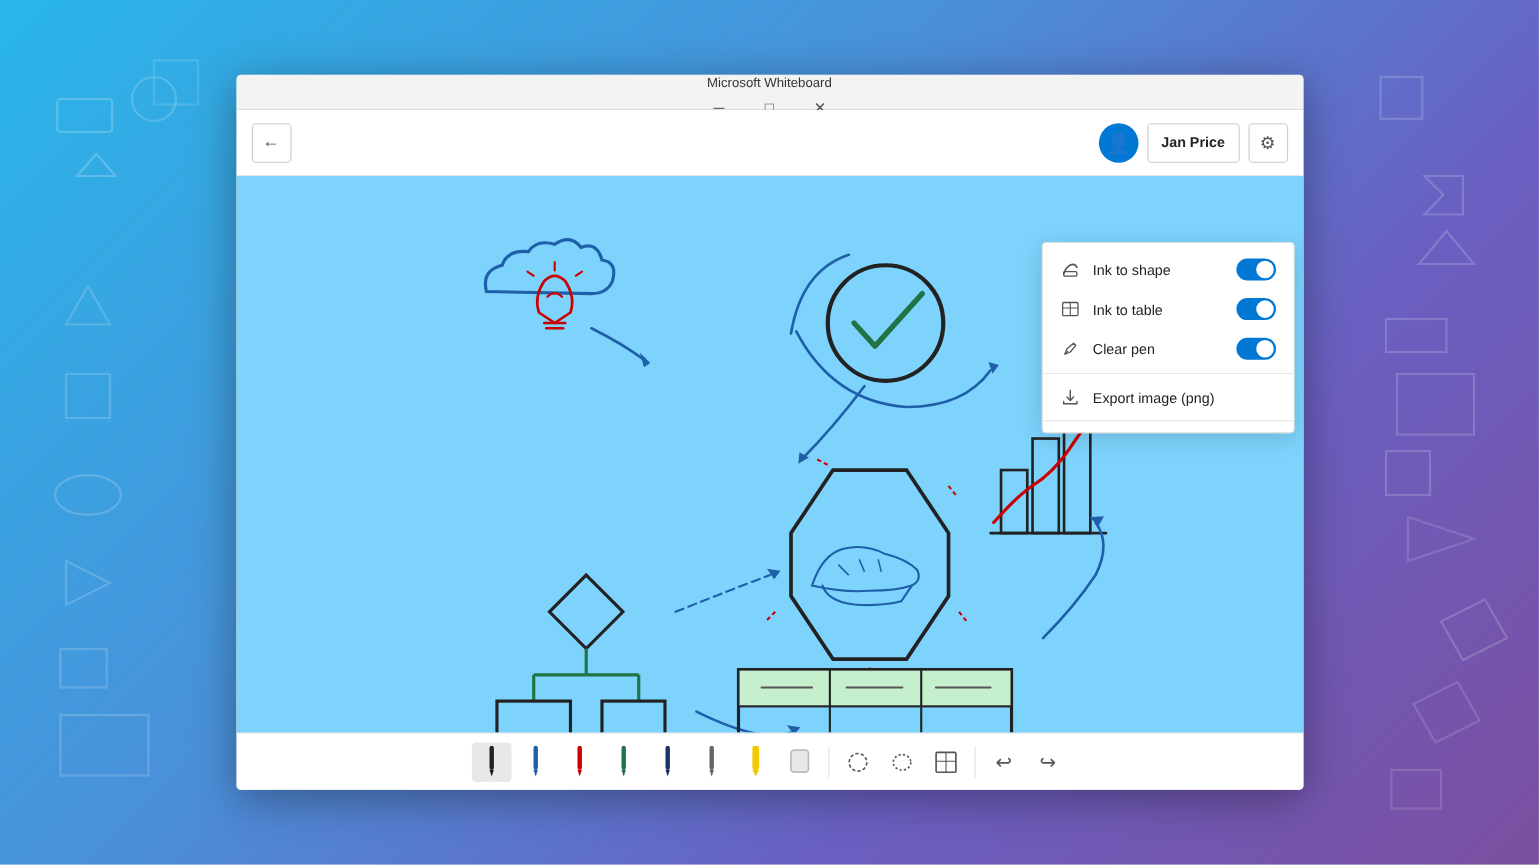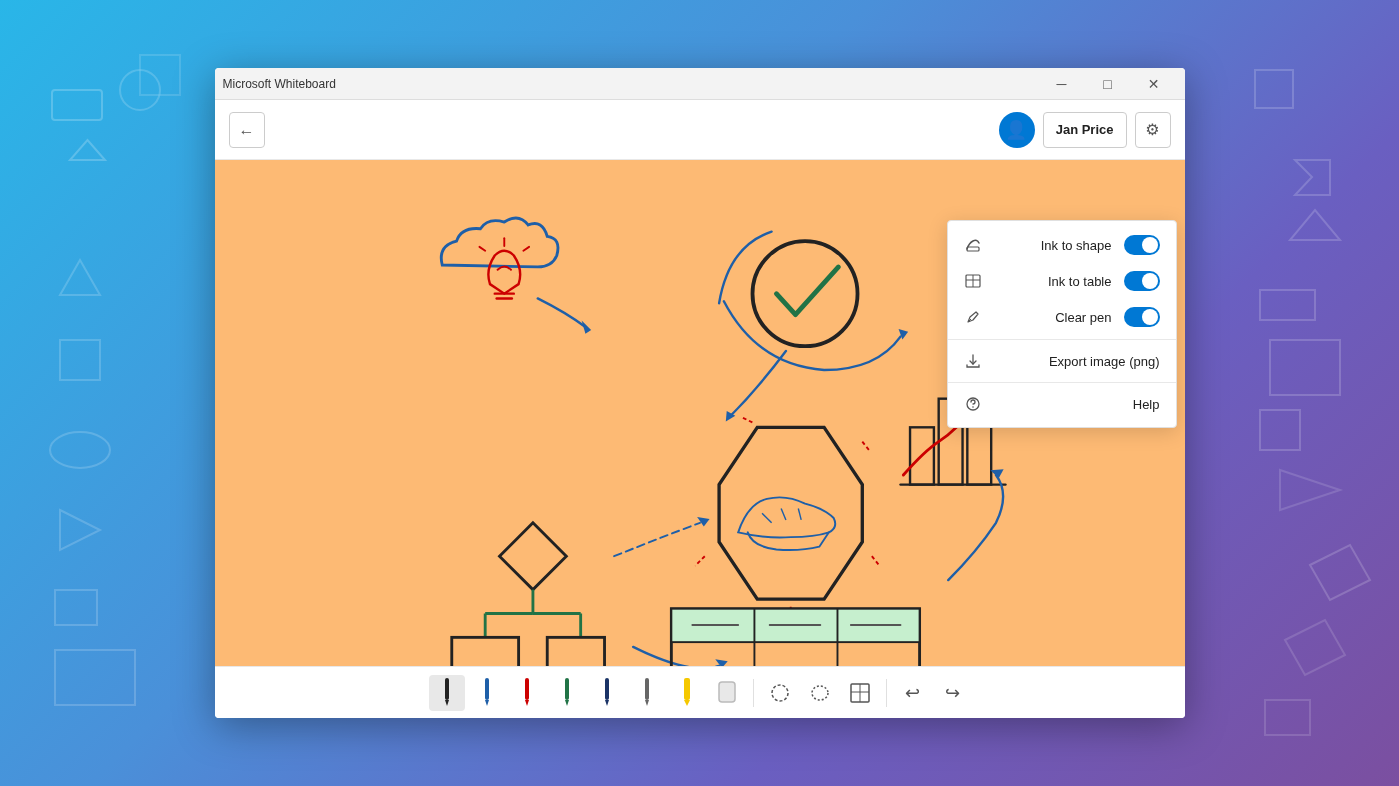--- a/index.html
+++ b/index.html
@@ -29,20 +29,21 @@
 
     
     .titlebar {
       height: 32px;
       background: #f3f3f3;
       border-bottom: 1px solid #ddd;
       display: flex;
       align-items: center;
       padding: 0 8px;
       flex-shrink: 0;
+      flex-direction: column;
     }
     .titlebar-title {
       font-size: 12px;
       color: #333;
       flex: 1;
     }
     .titlebar-controls {
       display: flex;
       gap: 0;
     }
@@ -121,23 +122,22 @@
       justify-content: center;
       font-size: 16px;
       color: #555;
       cursor: pointer;
     }
 
     
     .canvas-area {
       flex: 1;
       position: relative;
-      background: #fdba74;
+      background: #7dd3fc;
       overflow: hidden;
-      text-align: right;
     }
 
     
     .canvas-svg {
       position: absolute;
       top: 0; left: 0;
       width: 100%;
       height: 100%;
     }
 
@@ -409,30 +409,20 @@
               <path d="M8,2 L8,11" stroke="#555" stroke-width="1.3" stroke-linecap="round"></path>
               <path d="M5,8 L8,11 L11,8" fill="none" stroke="#555" stroke-width="1.3" stroke-linecap="round" stroke-linejoin="round"></path>
             </svg>
         </span>
         <span class="menu-item-label">Export image (png)</span>
       </div>
 
       <div class="menu-divider"></div>
 
 
-      <div class="menu-item">
-        <span class="menu-item-icon">
-          <svg width="16" height="16" viewBox="0 0 16 16">
-              <circle cx="8" cy="8" r="6" fill="none" stroke="#555" stroke-width="1.3"></circle>
-              <path d="M6,6 Q6,4 8,4 Q10,4 10,6 Q10,8 8,8" fill="none" stroke="#555" stroke-width="1.3" stroke-linecap="round"></path>
-              <circle cx="8" cy="11" r="0.8" fill="#555"></circle>
-            </svg>
-        </span>
-        <span class="menu-item-label">Help</span>
-      </div>
 
     </div>
   </div>
 
   <div class="bottom-toolbar">
 
     <button class="tool-btn active" title="Black pen">
       <svg width="18" height="30" viewBox="0 0 18 30">
           <rect x="7" y="0" width="4" height="22" rx="2" fill="#222"></rect>
           <polygon points="7,22 11,22 9,28" fill="#222"></polygon>

